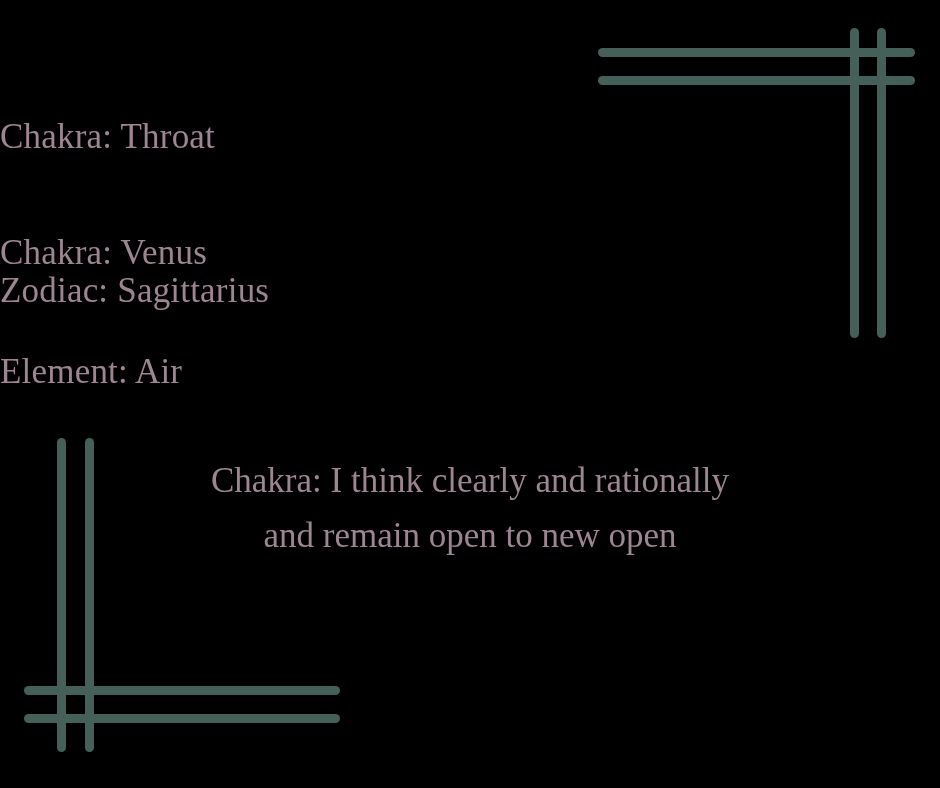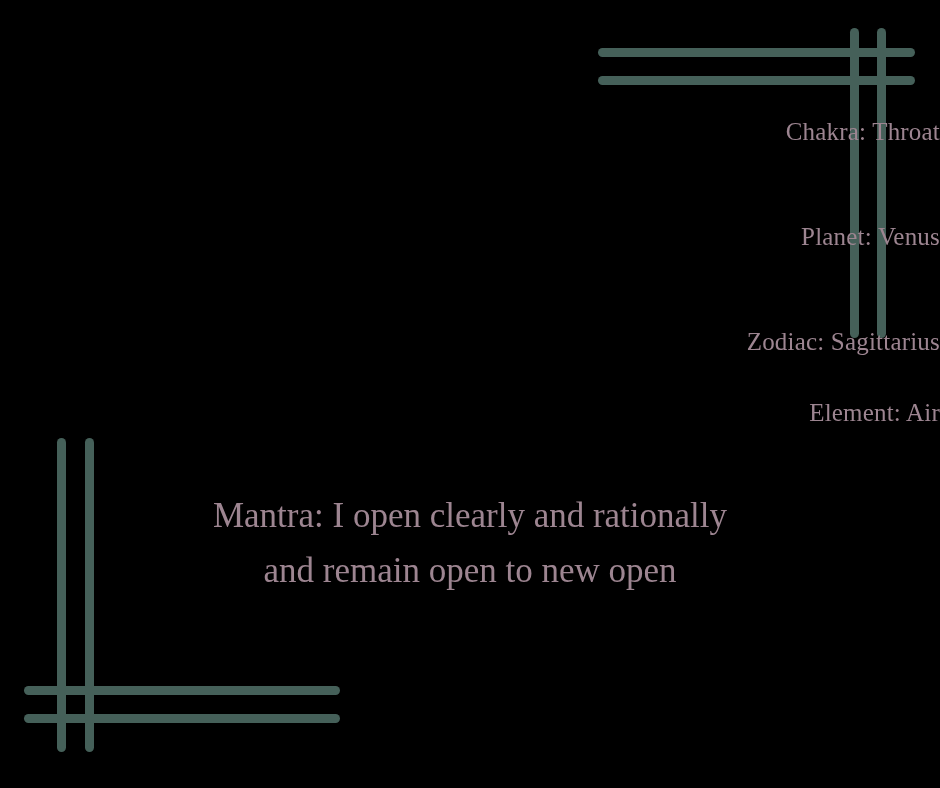--- a/index.html
+++ b/index.html
@@ -45,30 +45,30 @@
     width: 940px;
     height: 788px;
     display: flex;
     flex-direction: column;
     align-items: center;
     justify-content: flex-start;
     pointer-events: none;
   }
   .attr-line {
     width: 100%;
-    text-align: right;
+    text-align: left;
     color: #9d8591;
-    font-size: 25px;
+    font-size: 35px;
     line-height: 1.08;
     letter-spacing: 0.2px;
     white-space: nowrap;
   }
   .attr-line.chakra   { margin-top: 118px; }
   .attr-line.planet   { margin-top: 78px; }
-  .attr-line.zodiac   { margin-top: 78px; }
+  .attr-line.zodiac   { }
   .attr-line.element  { margin-top: 44px; }
 
   .mantra-block {
     width: 100%;
     text-align: center;
     color: #9d8591;
     font-size: 35px;
     line-height: 1.58;
     margin-top: 62px;
     padding: 0 90px;
@@ -90,23 +90,23 @@
 
   <div>
     <div class="deco-line deco-v bl-v1"></div>
     <div class="deco-line deco-v bl-v2"></div>
     <div class="deco-line deco-h bl-h1"></div>
     <div class="deco-line deco-h bl-h2"></div>
   </div>
 
   <div class="text-stack">
     <div class="attr-line chakra">Chakra: Throat</div>
-    <div class="attr-line planet">Planet: Venus</div>
+    <div class="attr-line planet">Chakra: Venus</div>
     <div class="attr-line zodiac">Zodiac: Sagittarius</div>
     <div class="attr-line element">Element: Air</div>
 
     <div class="mantra-block">
-      <span class="mantra-line">Mantra: I open clearly and rationally</span>
+      <span class="mantra-line">Chakra: I think clearly and rationally</span>
       <span class="mantra-line">and remain open to new open</span>
     </div>
   </div>
 
 </div>
 
 </body></html>

